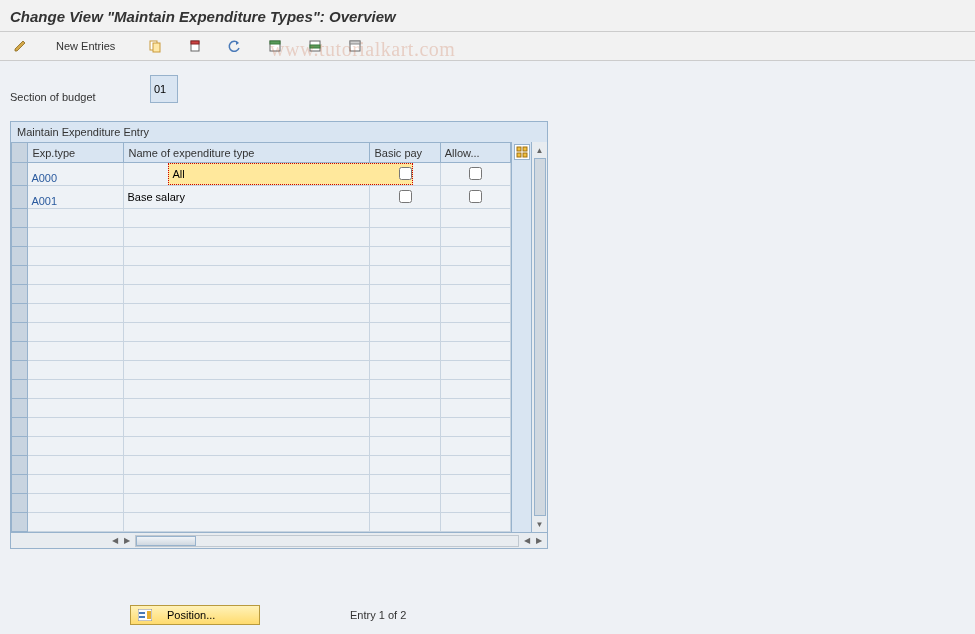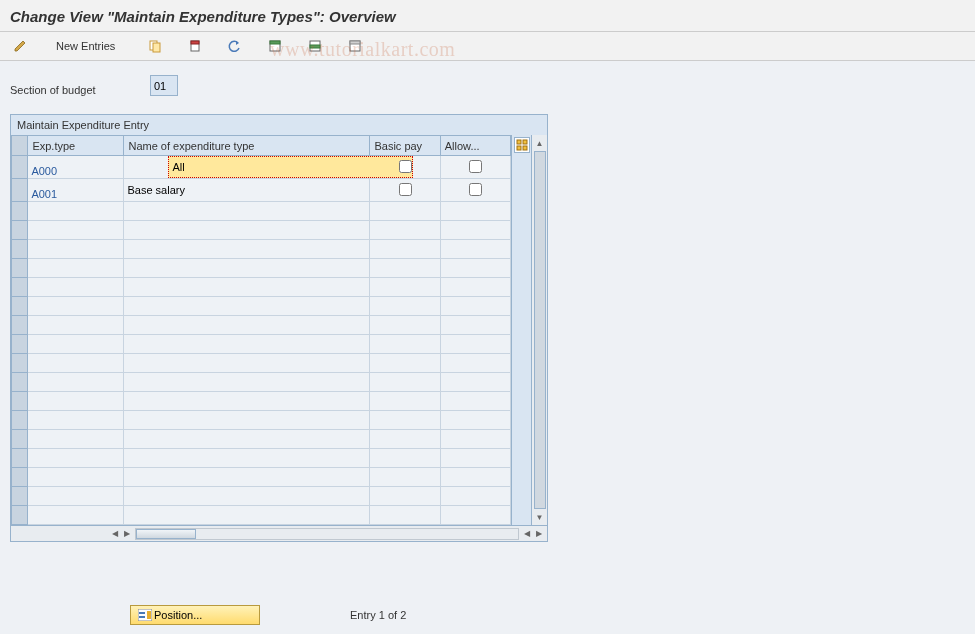--- a/index.html
+++ b/index.html
@@ -58,21 +58,21 @@
       align-items: flex-end;
       margin-bottom: 18px;
     }
     .field-label {
       width: 140px;
       font-size: 11px;
       color: #333;
     }
     .field-input {
       width: 28px;
-      height: 21px;
+      height: 28px;
       background: #d9e5f2;
       border: 1px solid #97b2cc;
       padding: 1px 3px;
       font-size: 11px;
       text-align: left;
     }
     .table-container {
       border: 1px solid #97b2cc;
       background: #d9e5f2;
       width: 538px;
@@ -226,21 +226,21 @@
       padding-left: 120px;
     }
     .position-btn {
       display: flex;
       align-items: center;
       background: linear-gradient(#fff2b8, #ffdb6e);
       border: 1px solid #b89a3e;
       padding: 2px 6px;
       cursor: pointer;
       font-size: 11px;
-      gap: 1px;
+      gap: 14px;
       width: 130px;
     }
     .position-btn .icon-box {
       width: 16px; height: 14px;
       display: flex;
       align-items: center;
       justify-content: center;
     }
     .entry-status {
       font-size: 11px;

